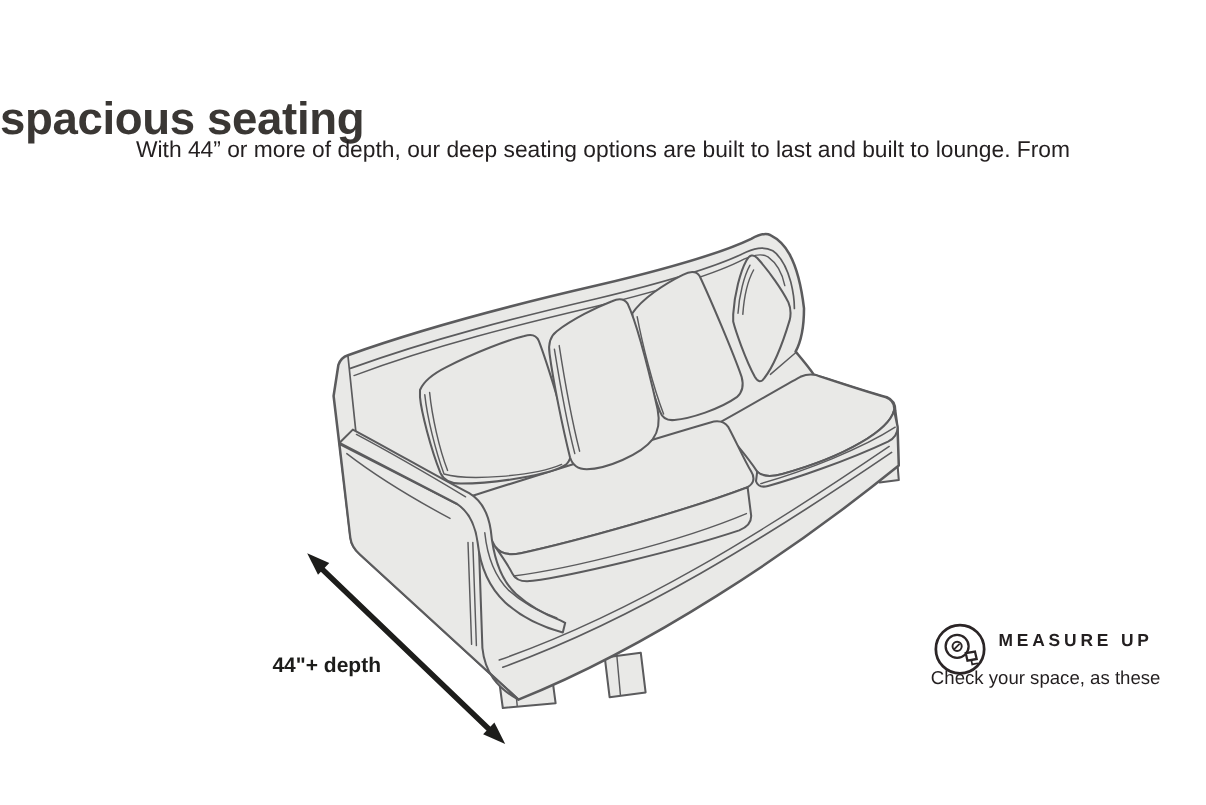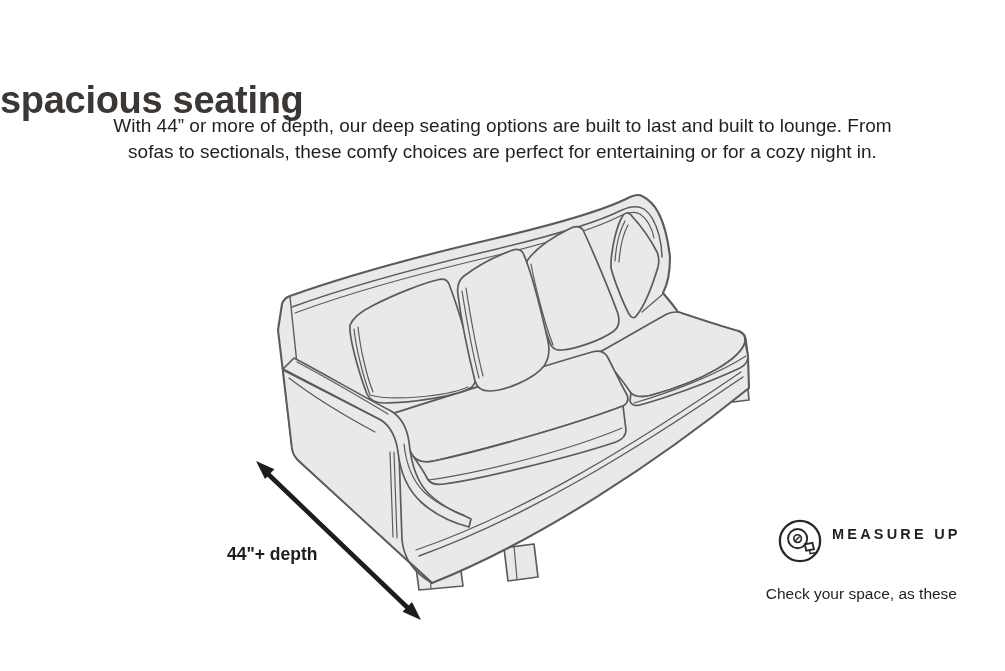--- a/index.html
+++ b/index.html
@@ -32,42 +32,40 @@
     position:absolute;left:227px;top:544px;
     font-size:17.5px;font-weight:bold;color:var(--arrow);
   }
   .measure-icon{position:absolute;left:777px;top:518px;width:46px;height:46px;}
   .measure-head{
     position:absolute;left:832px;top:526px;
     font-size:14.5px;font-weight:bold;letter-spacing:3.2px;
     color:var(--text-dark);white-space:nowrap;text-align:center;
   }
   .measure-caption{
-    position:absolute;right:48px;top:555px;width:230px;
+    position:absolute;right:38px;top:555px;width:230px;
     text-align:right;font-size:15.5px;line-height:21.5px;
     color:var(--text-dark);
-    margin-top:28px;
   }
   
   .fl{fill:var(--sofa-fill);stroke:var(--sofa-line);stroke-width:1.7;}
   .fl-heavy{fill:var(--sofa-fill);stroke:var(--sofa-line);stroke-width:2.1;}
   .ln{fill:none;stroke:var(--sofa-line);stroke-width:1.4;}
   .ln-thin{fill:none;stroke:var(--sofa-line);stroke-width:1.2;}
   .arrow-line{stroke:var(--arrow);stroke-width:4.6;fill:none;}
   .arrow-head{fill:var(--arrow);stroke:none;}
   .mi{fill:none;stroke:#2b2526;}
 </style>
 </head>
 <body>
 
 <h1 class="title">spacious seating</h1>
 
 <div class="subtitle">
   <div>With 44” or more of depth, our deep seating options are built to last and built to lounge. From</div>
-  <div>sofas to sectionals, these comfy choices are perfect for entertaining or for a cozy night in.</div>
 </div>
 
 <svg class="sofa-stage" viewBox="0 0 1005 671" xmlns="http://www.w3.org/2000/svg" stroke-linejoin="round" stroke-linecap="round">
 
   <path class="fl" d="M 415,560 L 419,590 L 463,586 L 459,556 Z"></path>
   <path class="ln-thin" d="M 428,558 L 431,588"></path>
   <path class="fl" d="M 504,548 L 508,581 L 538,577 L 534,544 Z"></path>
   <path class="ln-thin" d="M 514,546 L 517,579"></path>
   <path class="fl" d="M 729,378 L 733,402 L 749,400 L 747,376 Z"></path>
 

